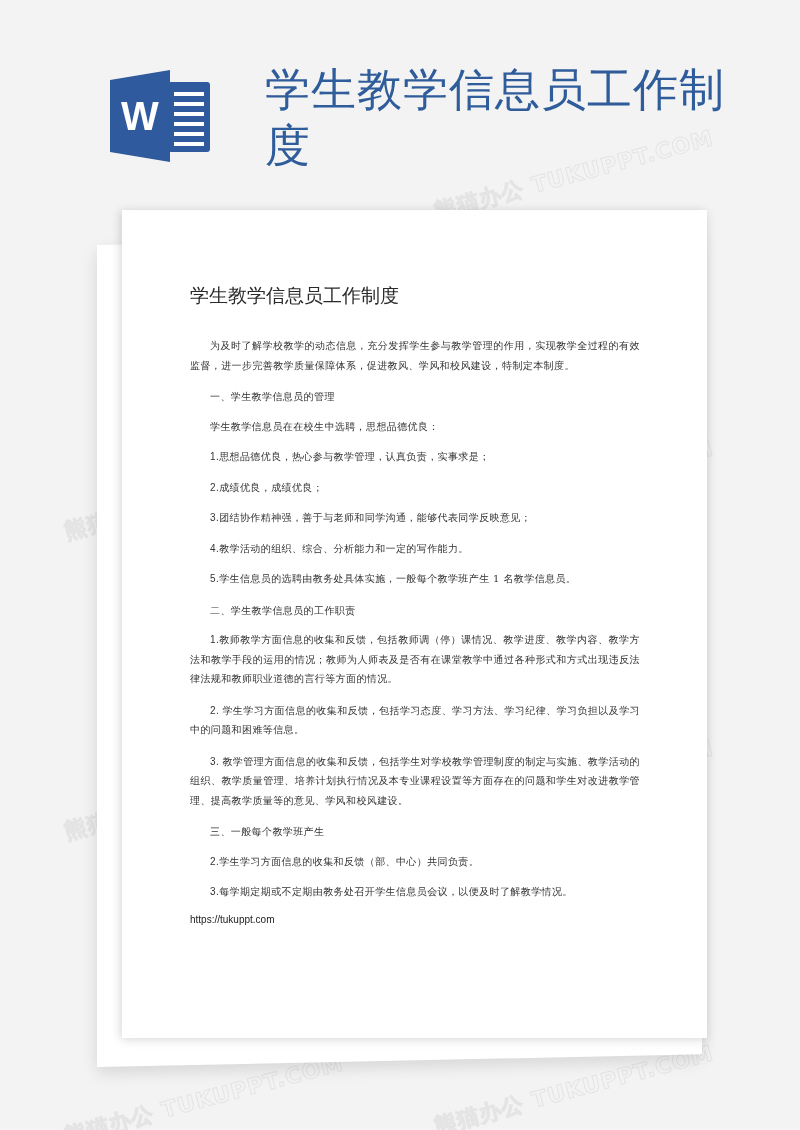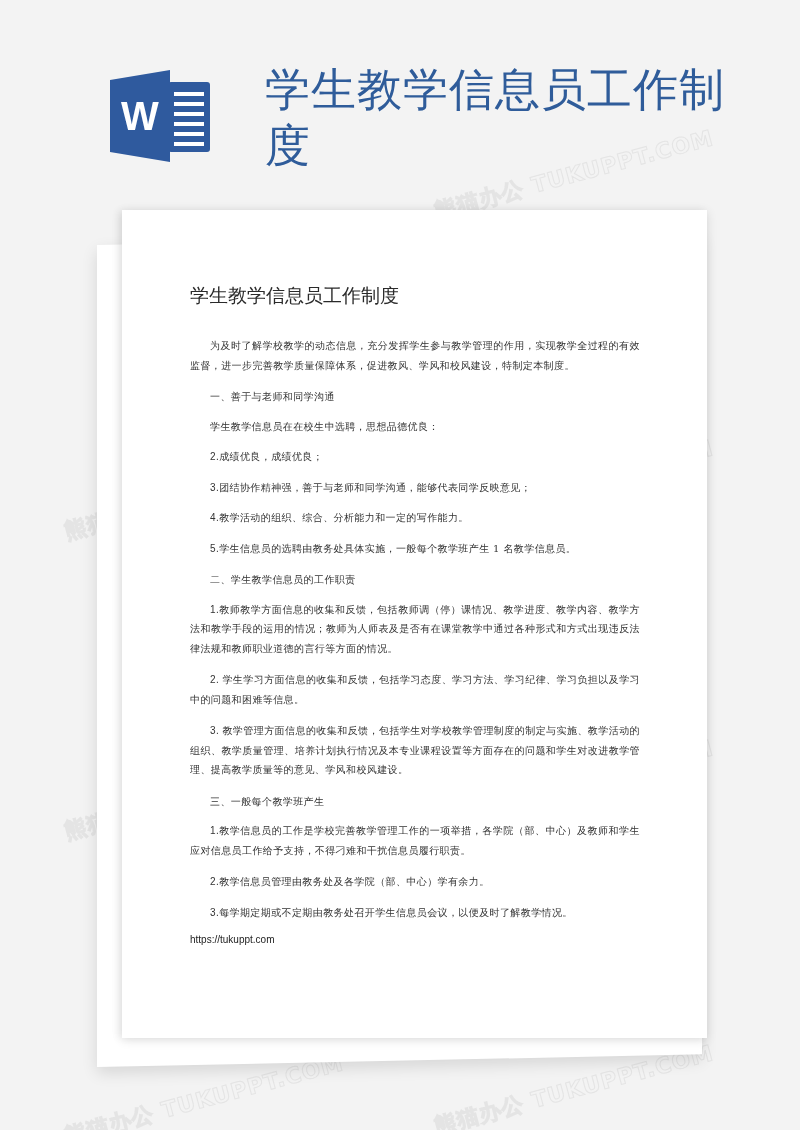--- a/index.html
+++ b/index.html
@@ -70,31 +70,31 @@
 <div class="watermark" style="left:430px; top:1075px;">熊猫办公 TUKUPPT.COM</div>
 
 <div class="sheet-back"></div>
 <div class="sheet-front"></div>
 
 <div class="doc">
   <h1 class="doc-title">学生教学信息员工作制度</h1>
 
   <p class="p multi">为及时了解学校教学的动态信息，充分发挥学生参与教学管理的作用，实现教学全过程的有效监督，进一步完善教学质量保障体系，促进教风、学风和校风建设，特制定本制度。</p>
 
-  <p class="p sec">一、善于与老师和同学沟通</p>
+  <p class="p sec">一、学生教学信息员的管理</p>
   <p class="p single">学生教学信息员在在校生中选聘，思想品德优良：</p>
+  <p class="p single"><span class="num">1.</span><span>思想品德优良，热心参与教学管理，认真负责，实事求是；</span></p>
   <p class="p single"><span class="num">2.</span><span>成绩优良，成绩优良；</span></p>
   <p class="p single"><span class="num">3.</span><span>团结协作精神强，善于与老师和同学沟通，能够代表同学反映意见；</span></p>
   <p class="p single"><span class="num">4.</span><span>教学活动的组织、综合、分析能力和一定的写作能力。</span></p>
   <p class="p multi"><span class="num">5.</span><span>学生信息员的选聘由教务处具体实施，一般每个教学班产生 1 名教学信息员。</span></p>
 
   <p class="p sec">二、学生教学信息员的工作职责</p>
   <p class="p multi"><span class="num">1.</span><span>教师教学方面信息的收集和反馈，包括教师调（停）课情况、教学进度、教学内容、教学方法和教学手段的运用的情况；教师为人师表及是否有在课堂教学中通过各种形式和方式出现违反法律法规和教师职业道德的言行等方面的情况。</span></p>
   <p class="p multi"><span class="num">2. </span><span>学生学习方面信息的收集和反馈，包括学习态度、学习方法、学习纪律、学习负担以及学习中的问题和困难等信息。</span></p>
   <p class="p multi"><span class="num">3. </span><span>教学管理方面信息的收集和反馈，包括学生对学校教学管理制度的制定与实施、教学活动的组织、教学质量管理、培养计划执行情况及本专业课程设置等方面存在的问题和学生对改进教学管理、提高教学质量等的意见、学风和校风建设。</span></p>
 
   <p class="p sec">三、一般每个教学班产生</p>
-  <p class="p multi"><span class="num">1.</span><span>教学信息员的工作是学校完善教学管理工作的一项举措，各学院（部、中心）及教师和学生应对信息员工作给予支持，不得刁难和干扰信息员履行职责。</span></p>
-  <p class="p single"><span class="num">2.</span><span>教学信息员管理由教务处及各学院（部、中心）学有余力。</span></p>
+  <p class="p single"><span class="num">2.</span><span>学生学习方面信息的收集和反馈（部、中心）共同负责。</span></p>
   <p class="p multi"><span class="num">3.</span><span>每学期定期或不定期由教务处召开学生信息员会议，以便及时了解教学情况。</span></p>
 
   <div class="footer-url">https://tukuppt.com</div>
 </div>
 
 </body></html>

